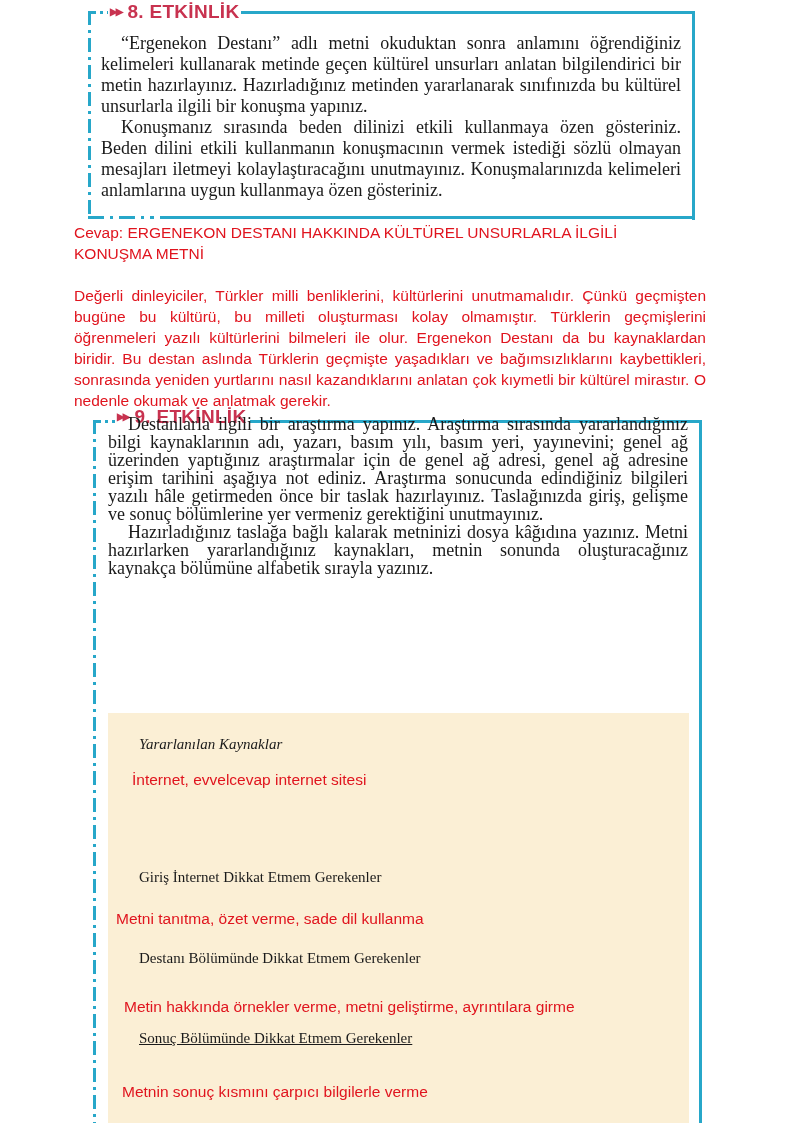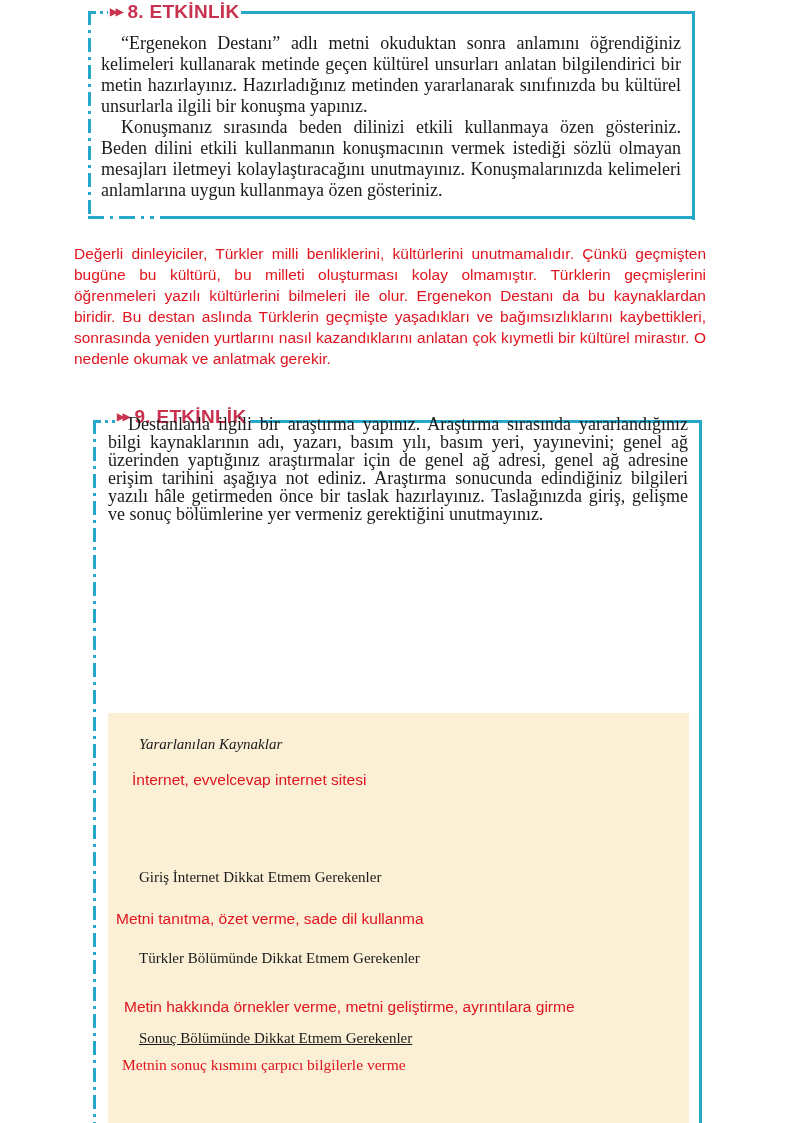--- a/index.html
+++ b/index.html
@@ -132,43 +132,45 @@
     <span>8. ETKİNLİK</span>
   </div>
 
   <div class="body-text" style="left:101px; top:33px; width:580px;">
     <p>“Ergenekon Destanı” adlı metni okuduktan sonra anlamını öğrendiğiniz kelimeleri kullanarak metinde geçen kültürel unsurları anlatan bilgilendirici bir metin hazırlayınız. Hazırladığınız metinden yararlanarak sınıfınızda bu kültürel unsurlarla ilgili bir konuşma yapınız.</p>
     <p>Konuşmanız sırasında beden dilinizi etkili kullanmaya özen gösteriniz. Beden dilini etkili kullanmanın konuşmacının vermek istediği sözlü olmayan mesajları iletmeyi kolaylaştıracağını unutmayınız. Konuşmalarınızda kelimeleri anlamlarına uygun kullanmaya özen gösteriniz.</p>
   </div>
 </div>
 
 <div class="answer" style="left:74px; top:222px; width:632px;">
+  <p style="width:600px;">Cevap: ERGENEKON DESTANI HAKKINDA KÜLTÜREL UNSURLARLA İLGİLİ KONUŞMA METNİ</p>
   <p style="margin-top:21px; text-align:justify;">Değerli dinleyiciler, Türkler milli benliklerini, kültürlerini unutmamalıdır. Çünkü geçmişten bugüne bu kültürü, bu milleti oluşturması kolay olmamıştır. Türklerin geçmişlerini öğrenmeleri yazılı kültürlerini bilmeleri ile olur. Ergenekon Destanı da bu kaynaklardan biridir. Bu destan aslında Türklerin geçmişte yaşadıkları ve bağımsızlıklarını kaybettikleri, sonrasında yeniden yurtlarını nasıl kazandıklarını anlatan çok kıymetli bir kültürel mirastır. O nedenle okumak ve anlatmak gerekir.</p>
 </div>
 
 <div>
   <div class="frame-solid" style="left:250px; top:420px; width:449px; height:720px;"></div>
   <div class="frame-top-dash" style="left:93px; top:420px; width:22px;"></div>
   <div class="frame-left" style="left:93px; top:420px; height:710px;"></div>
 
   <div class="heading" style="left:115px; top:406px;">
     <span class="arrow">▶▶</span>
     <span>9. ETKİNLİK</span>
   </div>
 
   <div class="body-text" style="left:108px; top:415px; width:580px; line-height:18px;">
     <p>Destanlarla ilgili bir araştırma yapınız. Araştırma sırasında yararlandığınız bilgi kaynaklarının adı, yazarı, basım yılı, basım yeri, yayınevini; genel ağ üzerinden yaptığınız araştırmalar için de genel ağ adresi, genel ağ adresine erişim tarihini aşağıya not ediniz. Araştırma sonucunda edindiğiniz bilgileri yazılı hâle getirmeden önce bir taslak hazırlayınız. Taslağınızda giriş, gelişme ve sonuç bölümlerine yer vermeniz gerektiğini unutmayınız.</p>
+    <p>Hazırladığınız taslağa bağlı kalarak metninizi dosya kâğıdına yazınız. Metni hazırlarken yararlandığınız kaynakları, metnin sonunda oluşturacağınız kaynakça bölümüne alfabetik sırayla yazınız.</p>
   </div>
 
   <div class="beige-box" style="left:108px; top:713px; width:581px; height:410px;"></div>
 
   <div class="box-label" style="left:139px; top:736px;font-style:italic;">Yararlanılan Kaynaklar</div>
   <div class="box-answer" style="left:132px; top:771px;">İnternet, evvelcevap internet sitesi</div>
 
   <div class="box-label" style="left:139px; top:869px;">Giriş İnternet Dikkat Etmem Gerekenler</div>
   <div class="box-answer" style="left:116px; top:910px;">Metni tanıtma, özet verme, sade dil kullanma</div>
 
-  <div class="box-label" style="left:139px; top:950px;">Türkler Bölümünde Dikkat Etmem Gerekenler</div>
+  <div class="box-label" style="left:139px; top:950px;">Destanı Bölümünde Dikkat Etmem Gerekenler</div>
   <div class="box-answer" style="left:124px; top:998px;">Metin hakkında örnekler verme, metni geliştirme, ayrıntılara girme</div>
 
   <div class="box-label" style="left:139px; top:1030px;text-decoration:underline;">Sonuç Bölümünde Dikkat Etmem Gerekenler</div>
-  <div class="box-answer" style="left:122px; top:1056px;font-family:Liberation Serif, serif;">Metnin sonuç kısmını çarpıcı bilgilerle verme</div>
+  <div class="box-answer" style="left:122px; top:1083px;">Metnin sonuç kısmını çarpıcı bilgilerle verme</div>
 </div>
 
 </body></html>

